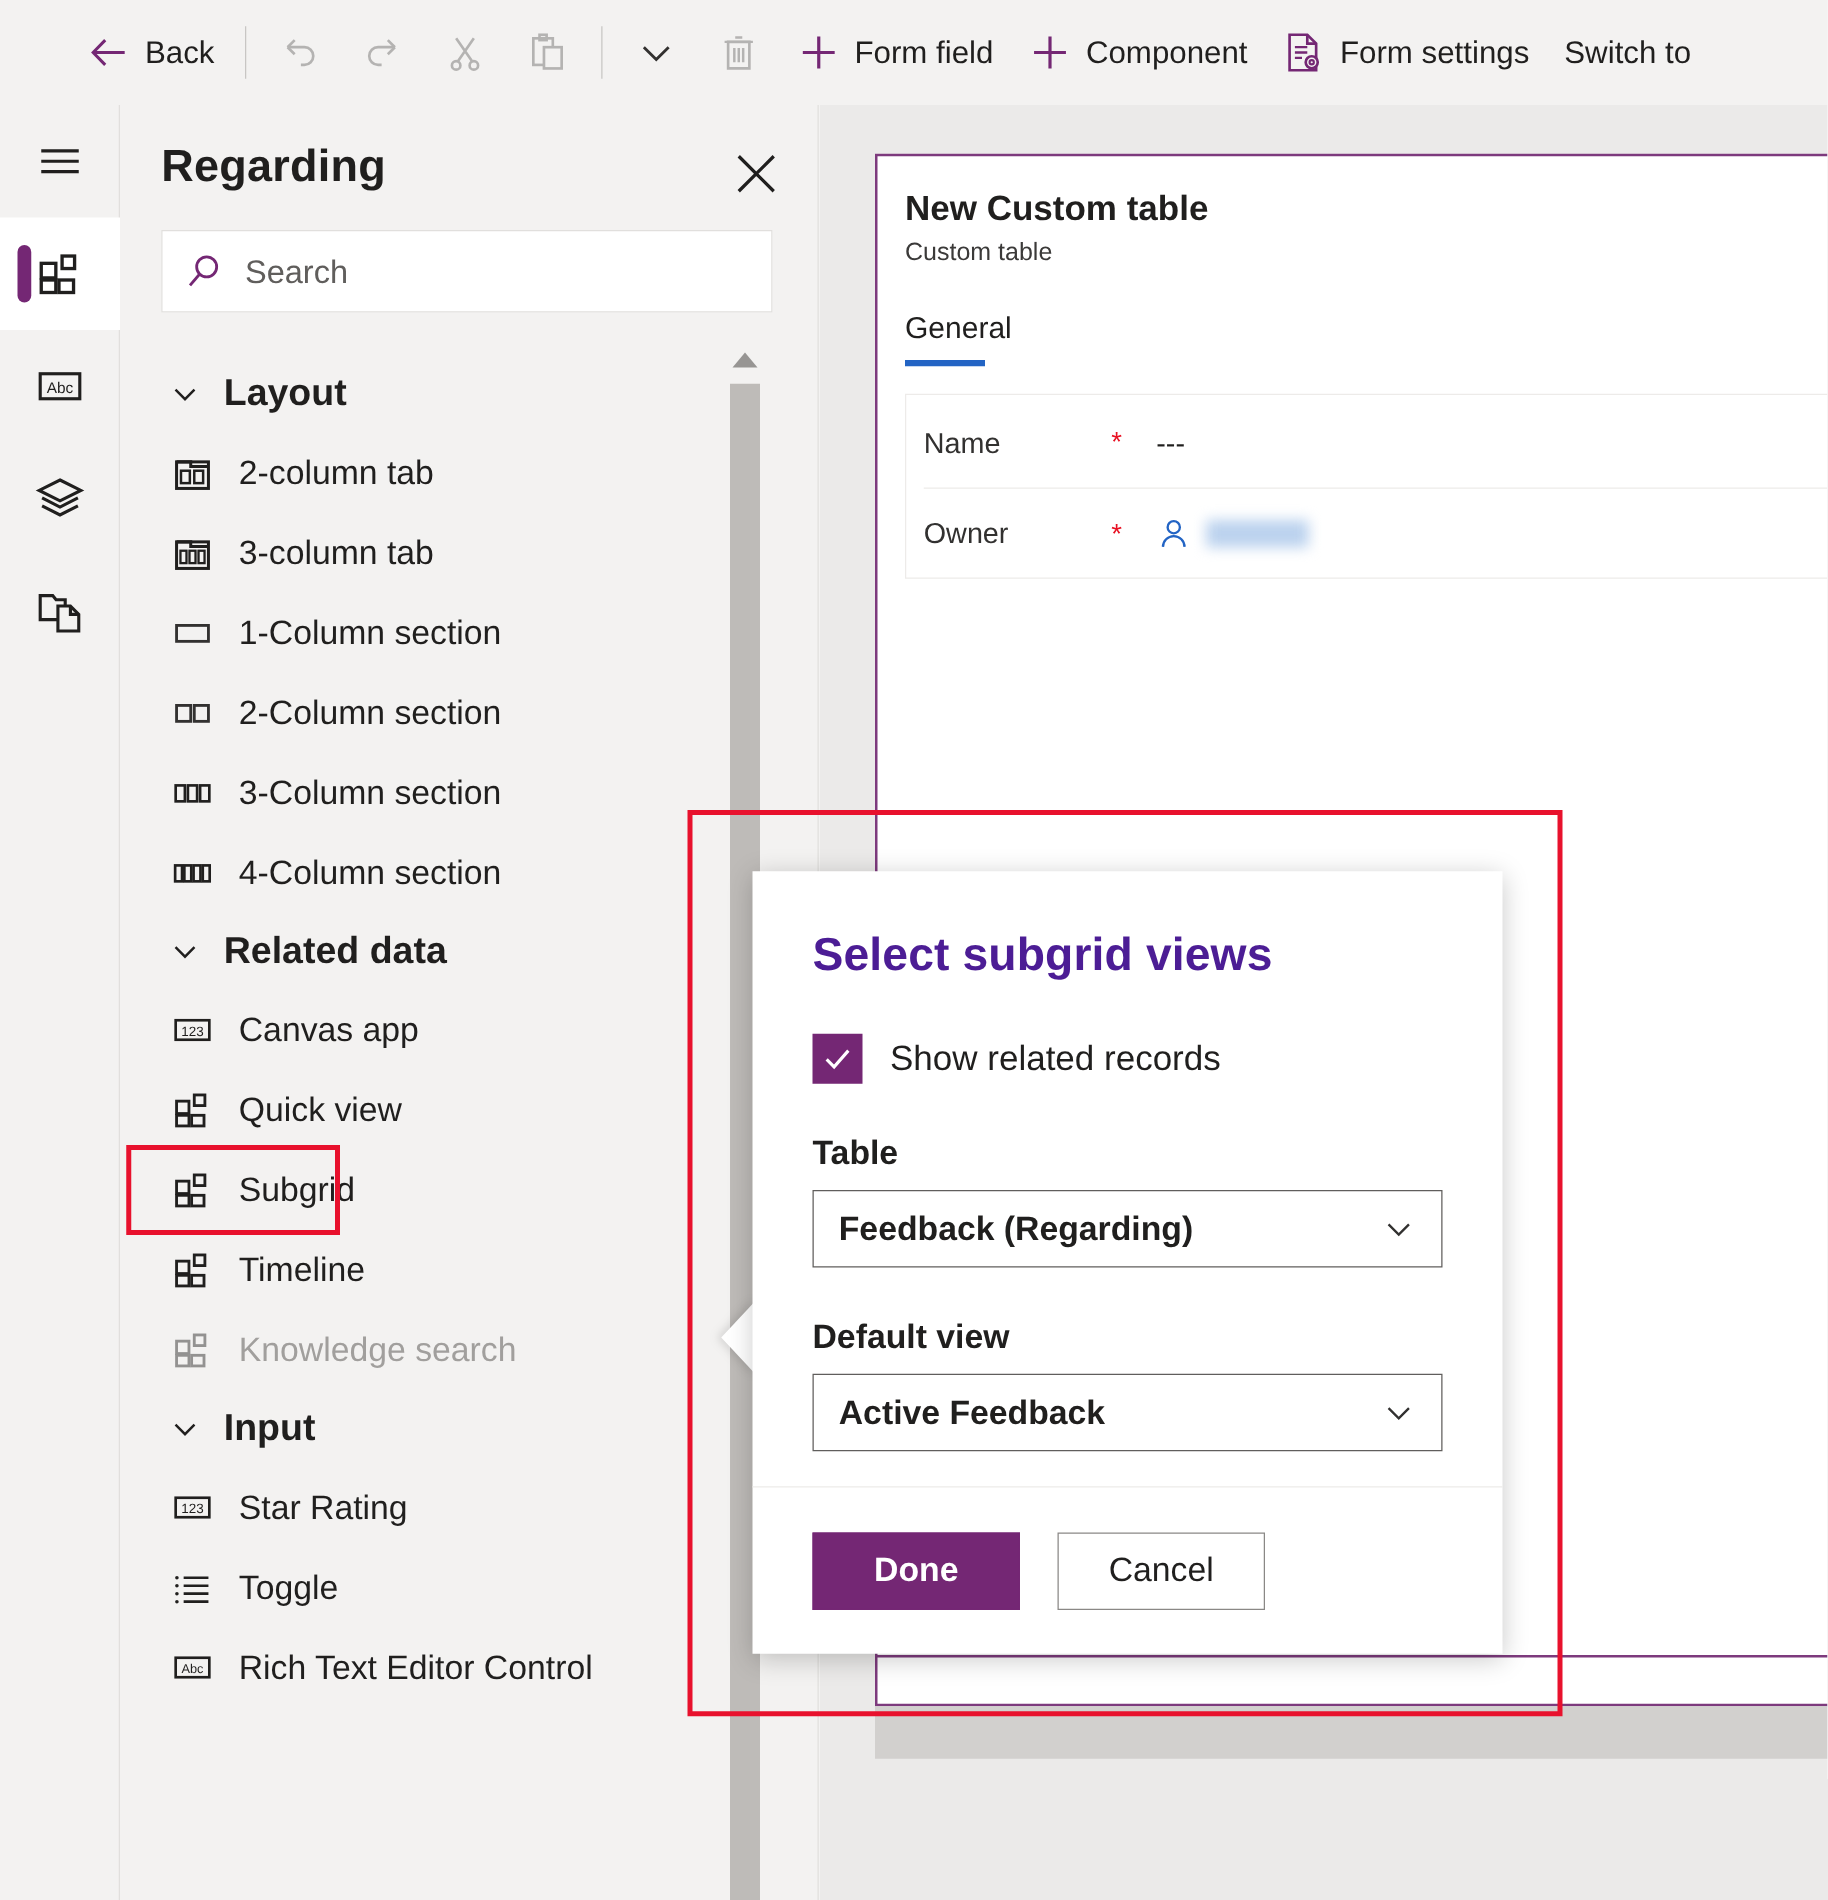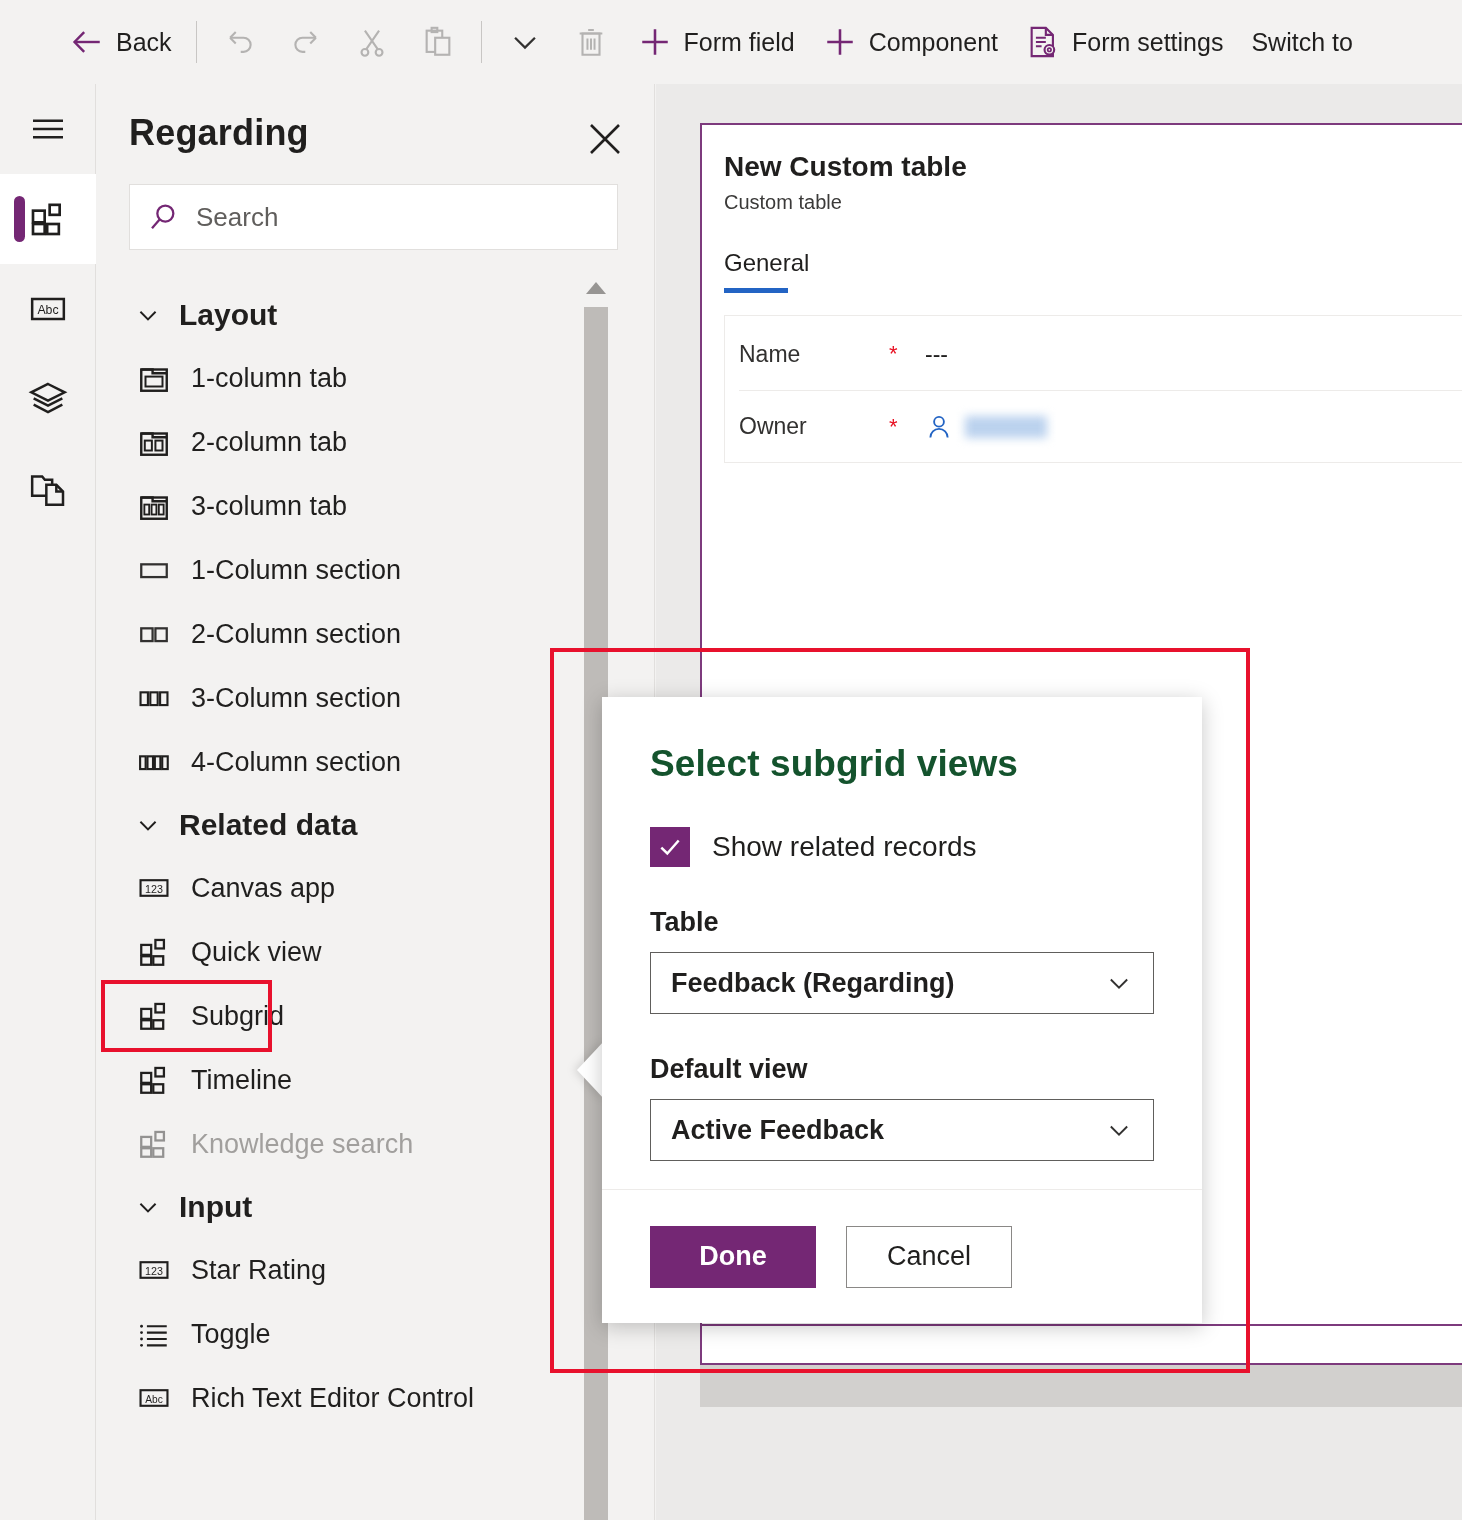--- a/index.html
+++ b/index.html
@@ -155,21 +155,21 @@
     filter: drop-shadow(-3px 0 4px rgba(0,0,0,.13));
     z-index: 30;
   }
   .dialog {
     position: absolute; left: 602px; top: 697px; width: 600px; height: 626px;
     background: #FFFFFF;
     box-shadow: 0 4px 20px rgba(0,0,0,.22);
     z-index: 31;
   }
   .dlg-body { padding: 46px 48px 0 48px; }
-  .dlg-title { font-size: 37px; font-weight: 600; color: #14532d; letter-spacing: .1px; }
+  .dlg-title { font-size: 37px; font-weight: 600; color: #4c1d95; letter-spacing: .1px; }
   .chkrow { display: flex; align-items: center; gap: 22px; margin-top: 42px; }
   .chk {
     width: 40px; height: 40px; background: #742774; flex: none;
     display: flex; align-items: center; justify-content: center; cursor: pointer;
   }
   .chk svg { width: 26px; height: 26px; }
   .chk-label { font-size: 28px; color: #201F1E; }
   .fld-label { font-size: 27px; font-weight: 600; color: #201F1E; margin-top: 40px; }
   .dd {
     margin-top: 14px; height: 62px; border: 1px solid #605E5C;
@@ -351,28 +351,20 @@
         <div class="grp">
           <svg class="grp-chev" viewBox="0 0 24 24">
             <path d="M5 9 L12 16 L19 9" fill="none" stroke="#201F1E" stroke-width="1.8"></path>
           </svg>
           <span class="grp-label">Layout</span>
         </div>
         <div class="row">
           <svg class="row-ico" viewBox="0 0 24 24">
             <rect x="3" y="6" width="18" height="15" fill="none" stroke="#201F1E" stroke-width="1.7"></rect>
             <path d="M3 6 h8 v2.6 h10" fill="none" stroke="#201F1E" stroke-width="1.7"></path>
-            <rect x="6" y="11" width="12" height="7" fill="none" stroke="#201F1E" stroke-width="1.4"></rect>
-          </svg>
-          <span class="row-label">1-column tab</span>
-        </div>
-        <div class="row">
-          <svg class="row-ico" viewBox="0 0 24 24">
-            <rect x="3" y="6" width="18" height="15" fill="none" stroke="#201F1E" stroke-width="1.7"></rect>
-            <path d="M3 6 h8 v2.6 h10" fill="none" stroke="#201F1E" stroke-width="1.7"></path>
             <rect x="5.5" y="11" width="5" height="7" fill="none" stroke="#201F1E" stroke-width="1.4"></rect>
             <rect x="13" y="11" width="5" height="7" fill="none" stroke="#201F1E" stroke-width="1.4"></rect>
           </svg>
           <span class="row-label">2-column tab</span>
         </div>
         <div class="row">
           <svg class="row-ico" viewBox="0 0 24 24">
             <rect x="3" y="6" width="18" height="15" fill="none" stroke="#201F1E" stroke-width="1.7"></rect>
             <path d="M3 6 h8 v2.6 h10" fill="none" stroke="#201F1E" stroke-width="1.7"></path>
             <rect x="5.2" y="11" width="3.4" height="7" fill="none" stroke="#201F1E" stroke-width="1.3"></rect>

